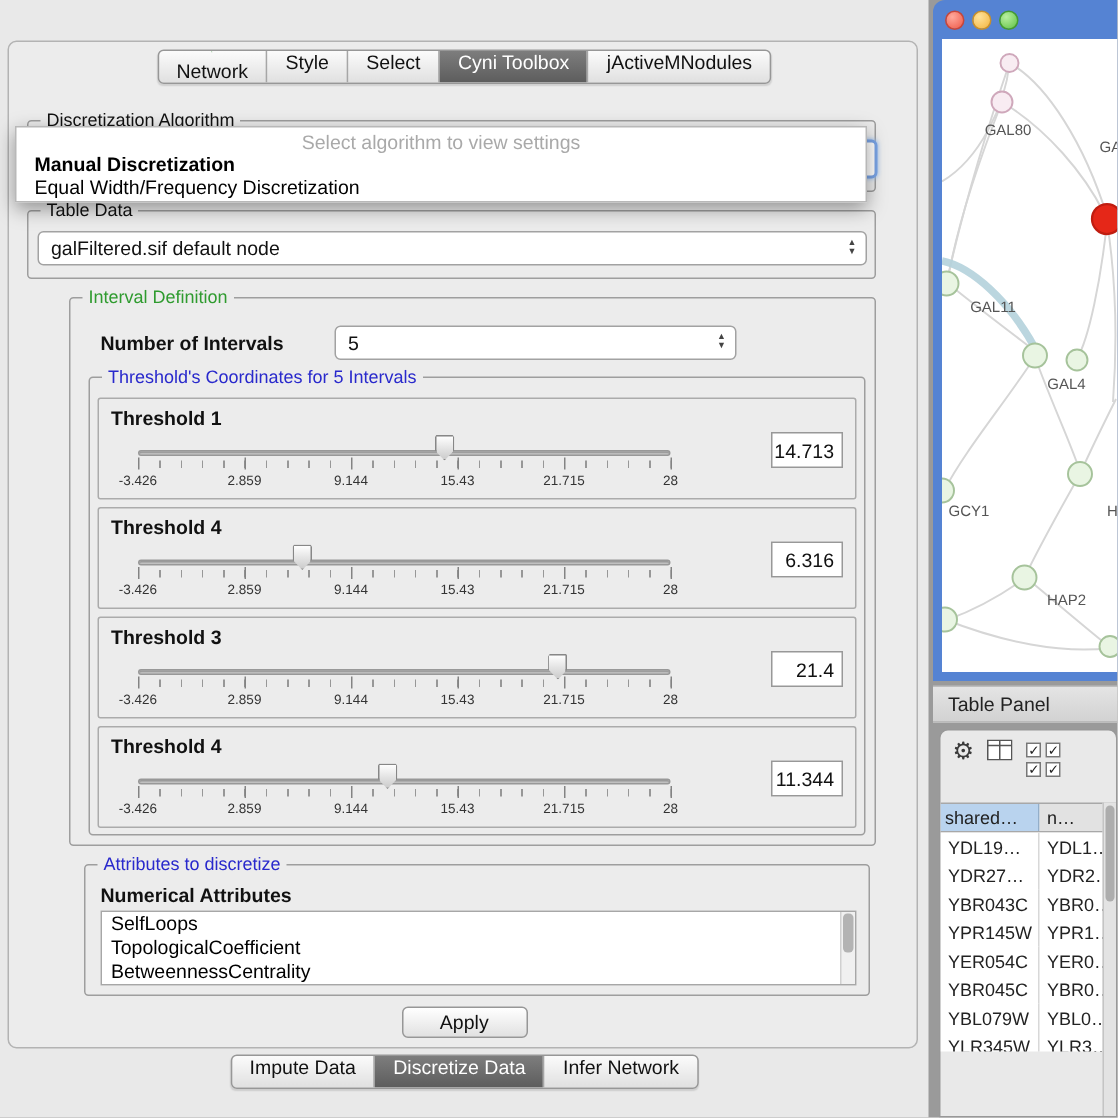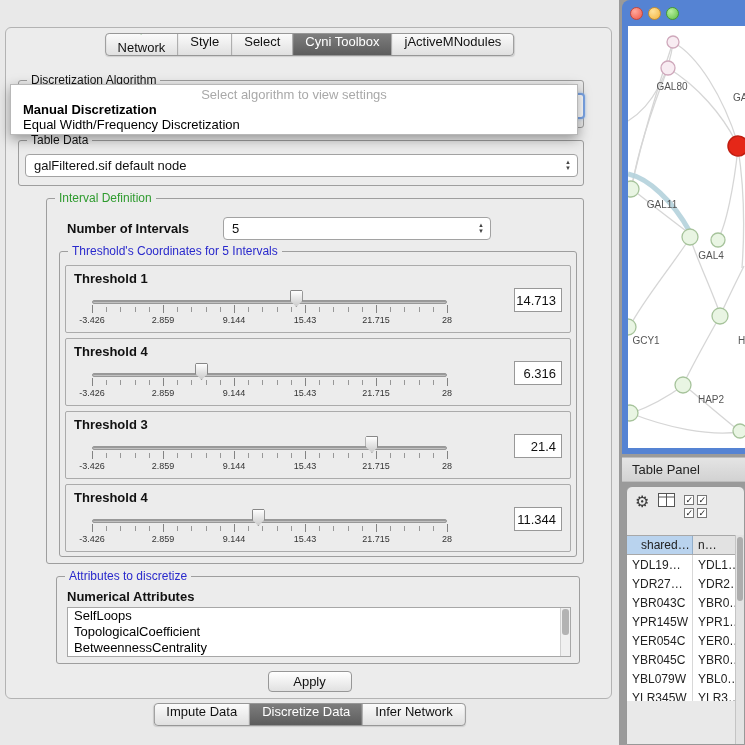--- a/index.html
+++ b/index.html
@@ -95,21 +95,21 @@
   .table-window { position:absolute; left:626px; top:486px; width:119px; height:259px; background:#e9e9e9;
                   border:1px solid #989898; border-radius:6px 6px 0 0; overflow:hidden; }
   .tw-toolbar { height:48px; display:flex; align-items:flex-start; gap:9px; padding:6px 6px 0 8px; }
   .gear { font-size:16px; line-height:18px; color:#3a3a3a; }
   .cb-cluster { display:grid; grid-template-columns:10px 10px; grid-gap:3px; margin-top:2px; }
   .cb { width:10px; height:10px; background:#fff; border:1px solid #777; font-size:9px; line-height:9px;
         text-align:center; color:#222; }
   .tw-header { display:flex; height:20px; border-top:1px solid #a8a8a8; border-bottom:1px solid #a8a8a8;
                font-size:12px; color:#222; }
   .tw-header .hc1 { width:66px; background:#b9d3ee; border-right:1px solid #93aec9; display:flex;
-                    align-items:center; padding-left:14px; overflow:hidden; white-space:nowrap; }
+                    align-items:center; padding-left:3px; overflow:hidden; white-space:nowrap; }
   .tw-header .hc2 { flex:1; background:#e2e2e2; display:flex; align-items:center; padding-left:5px;
                     overflow:hidden; white-space:nowrap; }
   .tw-rows { background:#ffffff; height:146px; overflow:hidden; position:relative; }
   .tw-row { display:flex; height:19px; font-size:12px; color:#222; align-items:center; }
   .tw-row .c1 { width:66px; border-right:1px solid #d8d8d8; padding-left:5px; overflow:hidden; white-space:nowrap; height:100%; display:flex; align-items:center; }
   .tw-row .c2 { flex:1; padding-left:5px; overflow:hidden; white-space:nowrap; }
   .tw-scroll { position:absolute; right:0; top:48px; bottom:0; width:9px; background:#e3e3e3; border-left:1px solid #c4c4c4; }
   .tw-scroll .sb-thumb { position:absolute; top:2px; left:1px; width:6px; height:64px; background:#adadad; border-radius:3px; }
 
   svg text { font-family:"Liberation Sans", sans-serif; }

